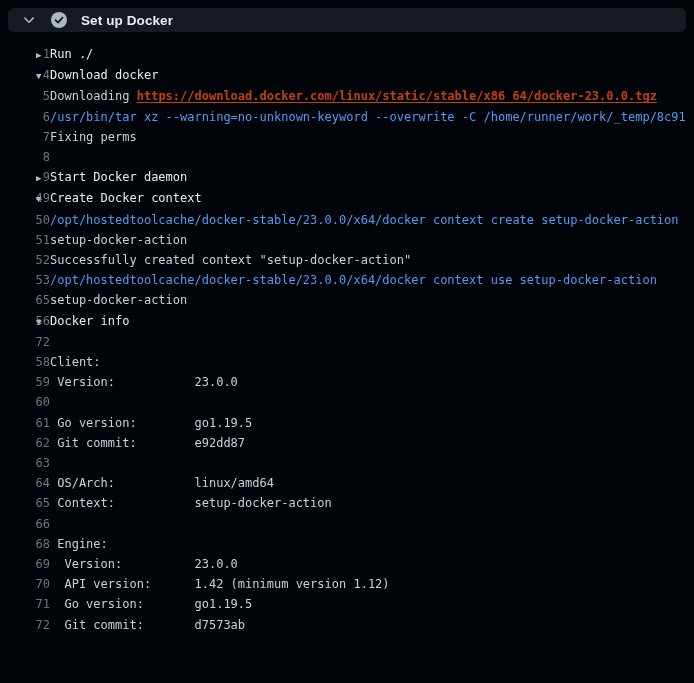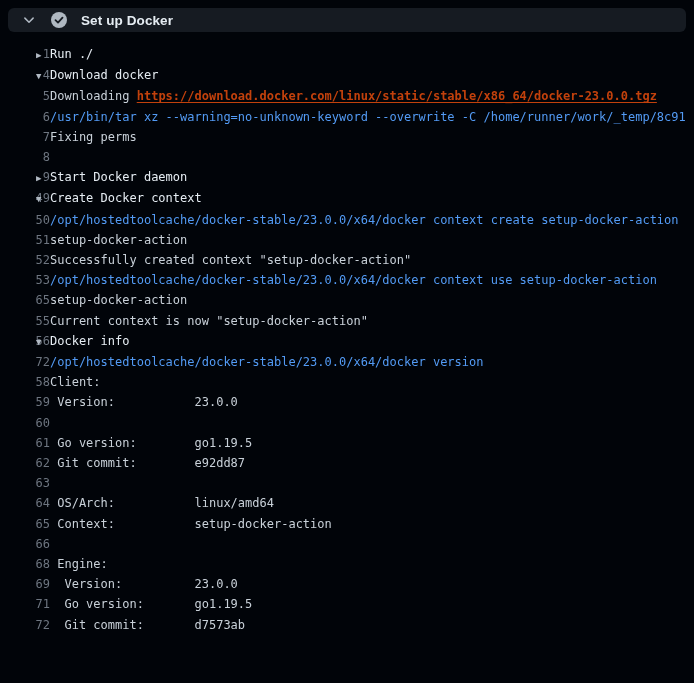--- a/index.html
+++ b/index.html
@@ -59,29 +59,29 @@
     <div class="row"><span class="num">6</span><span class="content command">/usr/bin/tar xz --warning=no-unknown-keyword --overwrite -C /home/runner/work/_temp/8c91</span></div>
     <div class="row"><span class="num">7</span><span class="content plain">Fixing perms</span></div>
     <div class="row"><span class="num">8</span></div>
     <div class="row"><span class="num">9</span><span class="content group"><span class="tri">▶</span><span>Start Docker daemon</span></span></div>
     <div class="row"><span class="num">49</span><span class="content group"><span class="tri">▼</span><span>Create Docker context</span></span></div>
     <div class="row"><span class="num">50</span><span class="content command">/opt/hostedtoolcache/docker-stable/23.0.0/x64/docker context create setup-docker-action</span></div>
     <div class="row"><span class="num">51</span><span class="content plain">setup-docker-action</span></div>
     <div class="row"><span class="num">52</span><span class="content plain">Successfully created context "setup-docker-action"</span></div>
     <div class="row"><span class="num">53</span><span class="content command">/opt/hostedtoolcache/docker-stable/23.0.0/x64/docker context use setup-docker-action</span></div>
     <div class="row"><span class="num">65</span><span class="content plain">setup-docker-action</span></div>
-    <div class="row"><span class="num">55</span><span class="content plain">Current context is now "setup-docker-action"</span></div>
     <div class="row"><span class="num">56</span><span class="content group"><span class="tri">▼</span><span>Docker info</span></span></div>
-    <div class="row"><span class="num">72</span><span class="content command">/opt/hostedtoolcache/docker-stable/23.0.0/x64/docker version</span></div>
+    <div class="row"><span class="num">72</span></div>
     <div class="row"><span class="num">58</span><span class="content plain">Client:</span></div>
     <div class="row"><span class="num">59</span><span class="content plain"> Version:           23.0.0</span></div>
     <div class="row"><span class="num">60</span></div>
     <div class="row"><span class="num">61</span><span class="content plain"> Go version:        go1.19.5</span></div>
     <div class="row"><span class="num">62</span><span class="content plain"> Git commit:        e92dd87</span></div>
     <div class="row"><span class="num">63</span></div>
     <div class="row"><span class="num">64</span><span class="content plain"> OS/Arch:           linux/amd64</span></div>
     <div class="row"><span class="num">65</span><span class="content plain"> Context:           setup-docker-action</span></div>
     <div class="row"><span class="num">66</span><span class="content plain"></span></div>
     <div class="row"><span class="num">68</span><span class="content plain"> Engine:</span></div>
     <div class="row"><span class="num">69</span><span class="content plain">  Version:          23.0.0</span></div>
+    <div class="row"><span class="num">70</span><span class="content plain">  API version:      1.42 (minimum version 1.12)</span></div>
     <div class="row"><span class="num">71</span><span class="content plain">  Go version:       go1.19.5</span></div>
     <div class="row"><span class="num">72</span><span class="content plain">  Git commit:       d7573ab</span></div>
   </div>
 
 </body></html>

